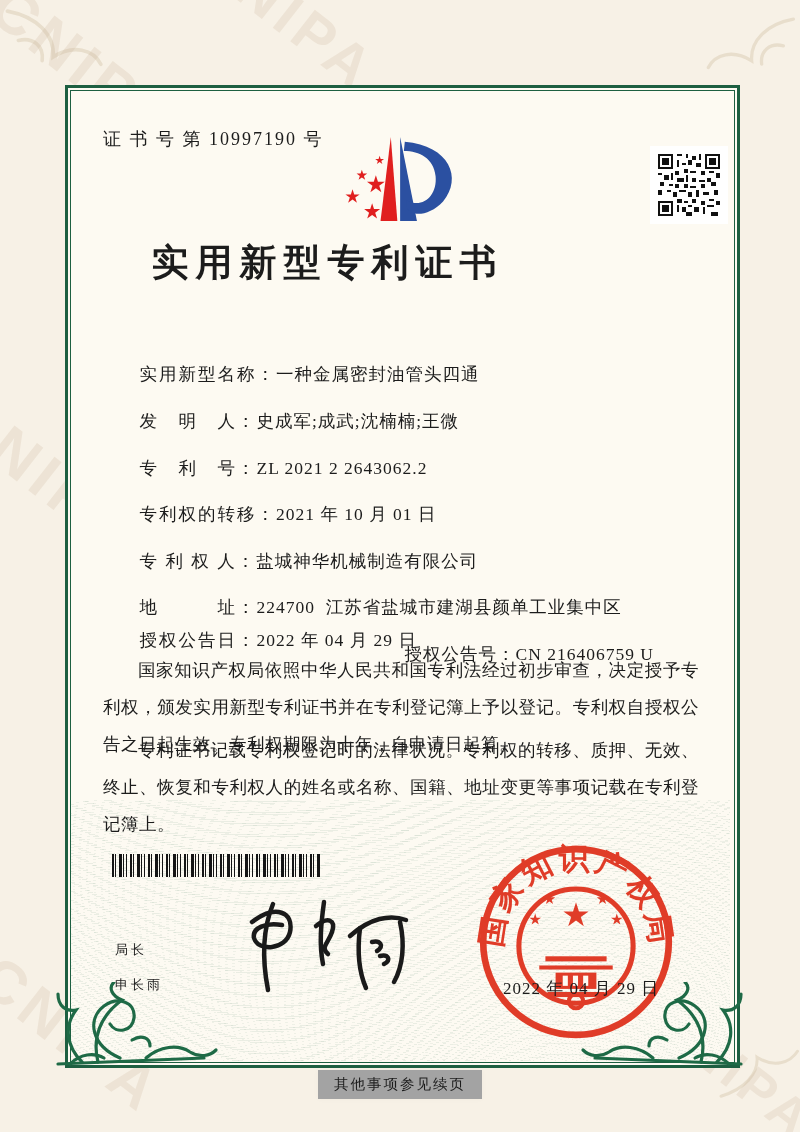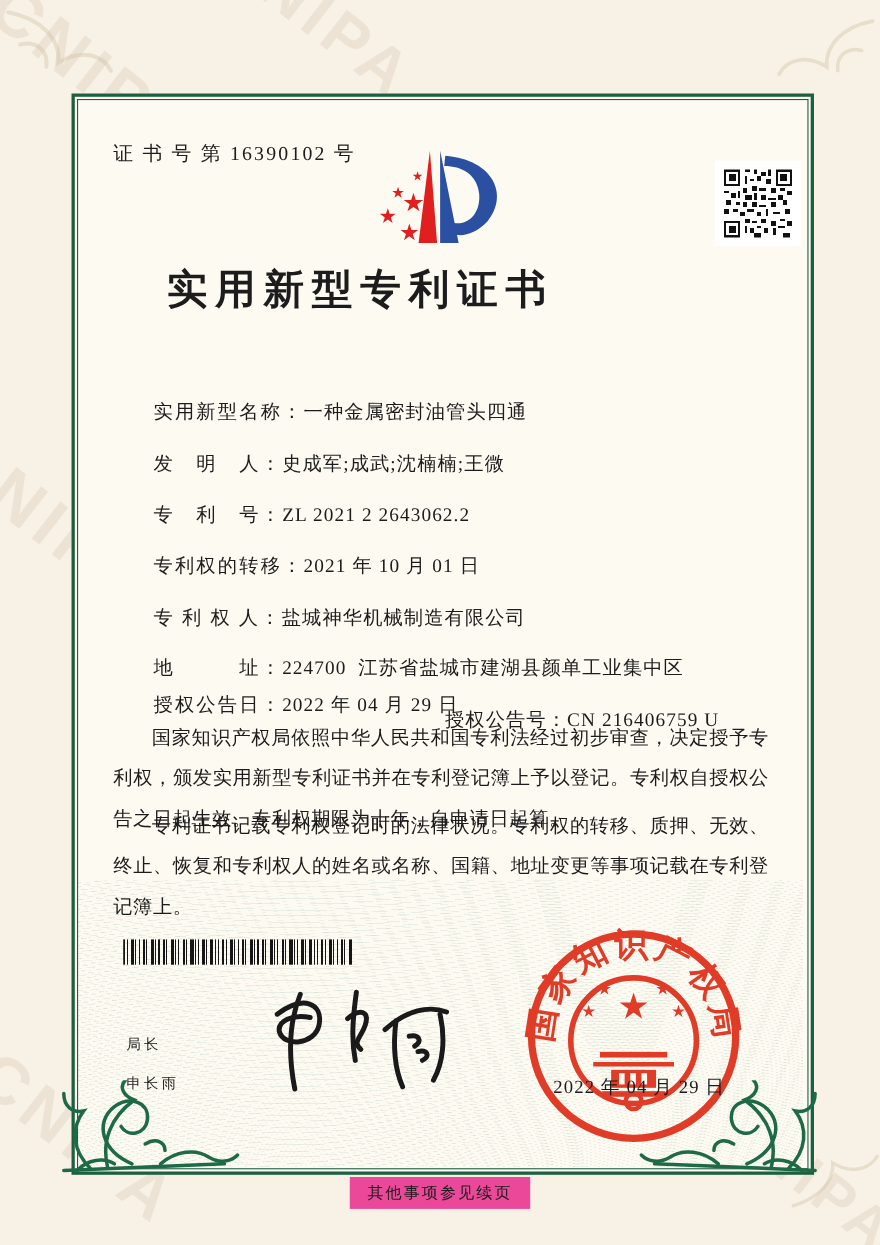--- a/index.html
+++ b/index.html
@@ -80,21 +80,21 @@
   .seal-date{
     position:absolute;left:503px;top:977px;
     font-size:17px;letter-spacing:1px;white-space:pre;z-index:5;
   }
   .page-num{
     position:absolute;left:0;top:1030px;width:800px;text-align:center;
     font-size:15px;letter-spacing:1px;margin-top:48px;
   }
   .cont-note{
     position:absolute;left:50%;top:1070px;transform:translateX(-50%);
-    background:#ec4899;padding:5px 16px;font-size:14.5px;letter-spacing:2px;
+    background:#a3a3a3;padding:5px 16px;font-size:14.5px;letter-spacing:2px;
     white-space:nowrap;box-shadow:0 0 6px rgba(0,0,0,0.03);
   }
   .corner-orn{position:absolute;z-index:3;}
   .corner-orn.right{transform:scaleX(-1);}
 </style>
 </head>
 <body>
 
 <div class="page">
 
@@ -122,21 +122,21 @@
     <g fill="none" stroke="#cdbb9d" stroke-width="4" stroke-linecap="round">
       <path d="M8,80 C40,70 58,50 56,28 C78,42 100,36 110,20"></path>
     </g>
   </svg>
 
   <div class="frame">
     <div class="frame-inner"></div>
   </div>
   <div class="guilloche"></div>
 
-  <div class="cert-no">证 书 号 第 16390102 号</div>
+  <div class="cert-no">证 书 号 第 10997190 号</div>
 
   <svg class="logo" width="140" height="118" viewBox="0 0 150 122">
     <defs>
       <path id="star" d="M0,-1 L0.224,-0.309 L0.951,-0.309 L0.363,0.118 L0.588,0.809 L0,0.382 L-0.588,0.809 L-0.363,0.118 L-0.951,-0.309 L-0.224,-0.309 Z"></path>
     </defs>
 
     <polygon points="63,16 52,106 70,106" fill="#e01f1f"></polygon>
 
     <polygon points="73,16 73,106 91,106" fill="#2b50a1"></polygon>
 

